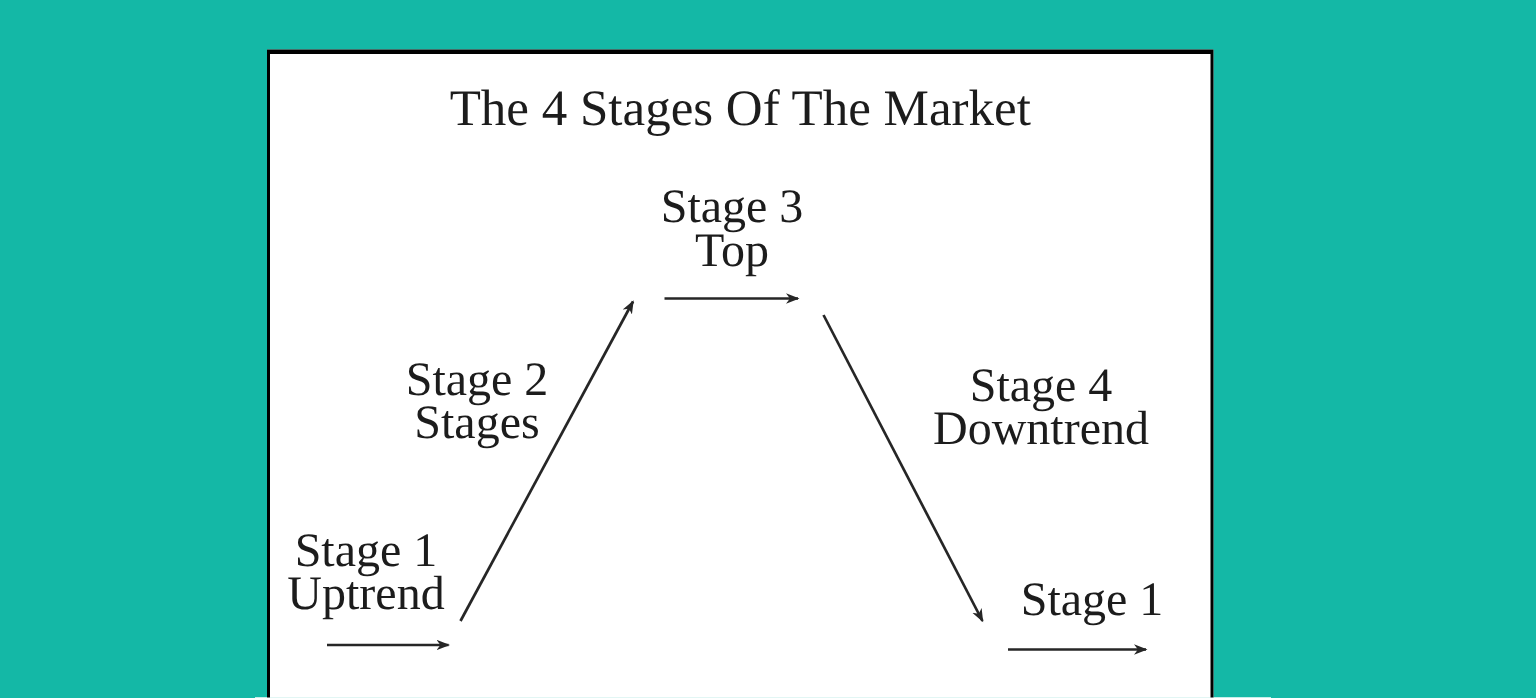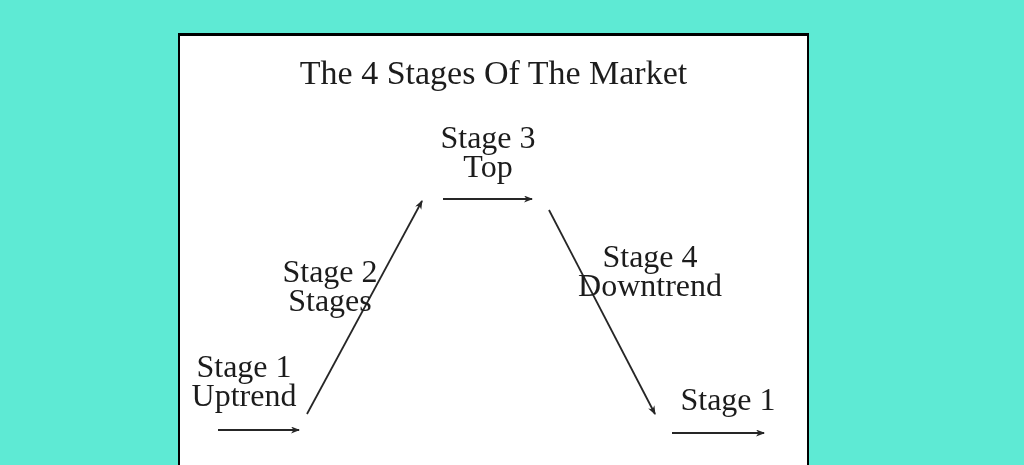--- a/index.html
+++ b/index.html
@@ -8,21 +8,21 @@
     width: 1024px;
     height: 465px;
     overflow: hidden;
     background: #ffffff;
     font-family: "Liberation Serif", "DejaVu Serif", serif;
   }
   .page {
     position: relative;
     width: 1024px;
     height: 465px;
-    background: #5eead4;
+    background: #14b8a6;
   }
   .diagram-box {
     position: absolute;
     left: 178px;
     top: 33px;
     width: 631px;
     height: 450px; 
     border: 2px solid #000000;
     border-top-width: 3px;
     box-sizing: border-box;
@@ -49,22 +49,22 @@
   .stage-label {
     position: absolute;
     transform: translateX(-50%);
     text-align: center;
     font-size: 32px;
     line-height: 29px;
     color: #1c1c1c;
     white-space: nowrap;
   }
   .label-stage3        { left: 308px; top: 87px;  }
-  .label-stage2        { left: 138px; top: 221px; margin-left: 12px; }
-  .label-stage4        { left: 470px; top: 206px; }
+  .label-stage2        { left: 138px; top: 202px; }
+  .label-stage4        { left: 514px; top: 206px; }
   .label-stage1-basing { left: 64px;  top: 316px; }
   .label-stage1-end    { left: 548px; top: 349px; }
 </style>
 </head>
 <body>
 
 <div class="page">
   <div class="diagram-box">
 
     <div class="diagram-title">The 4 Stages Of The Market</div>

